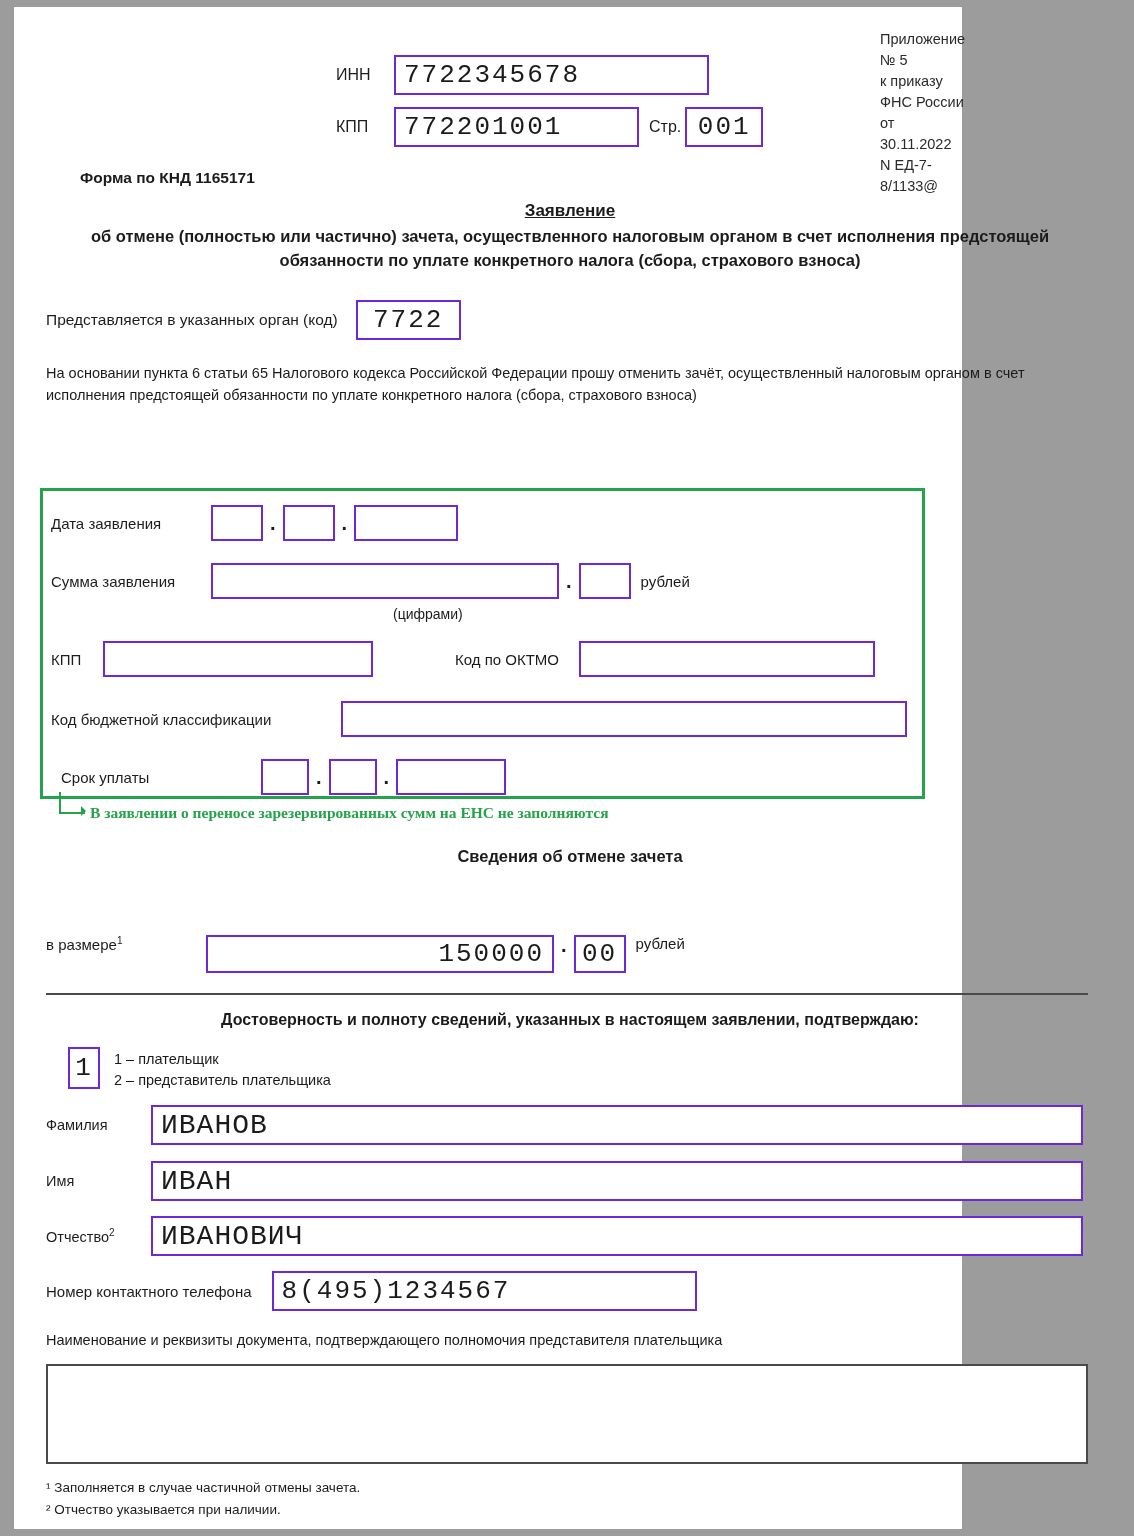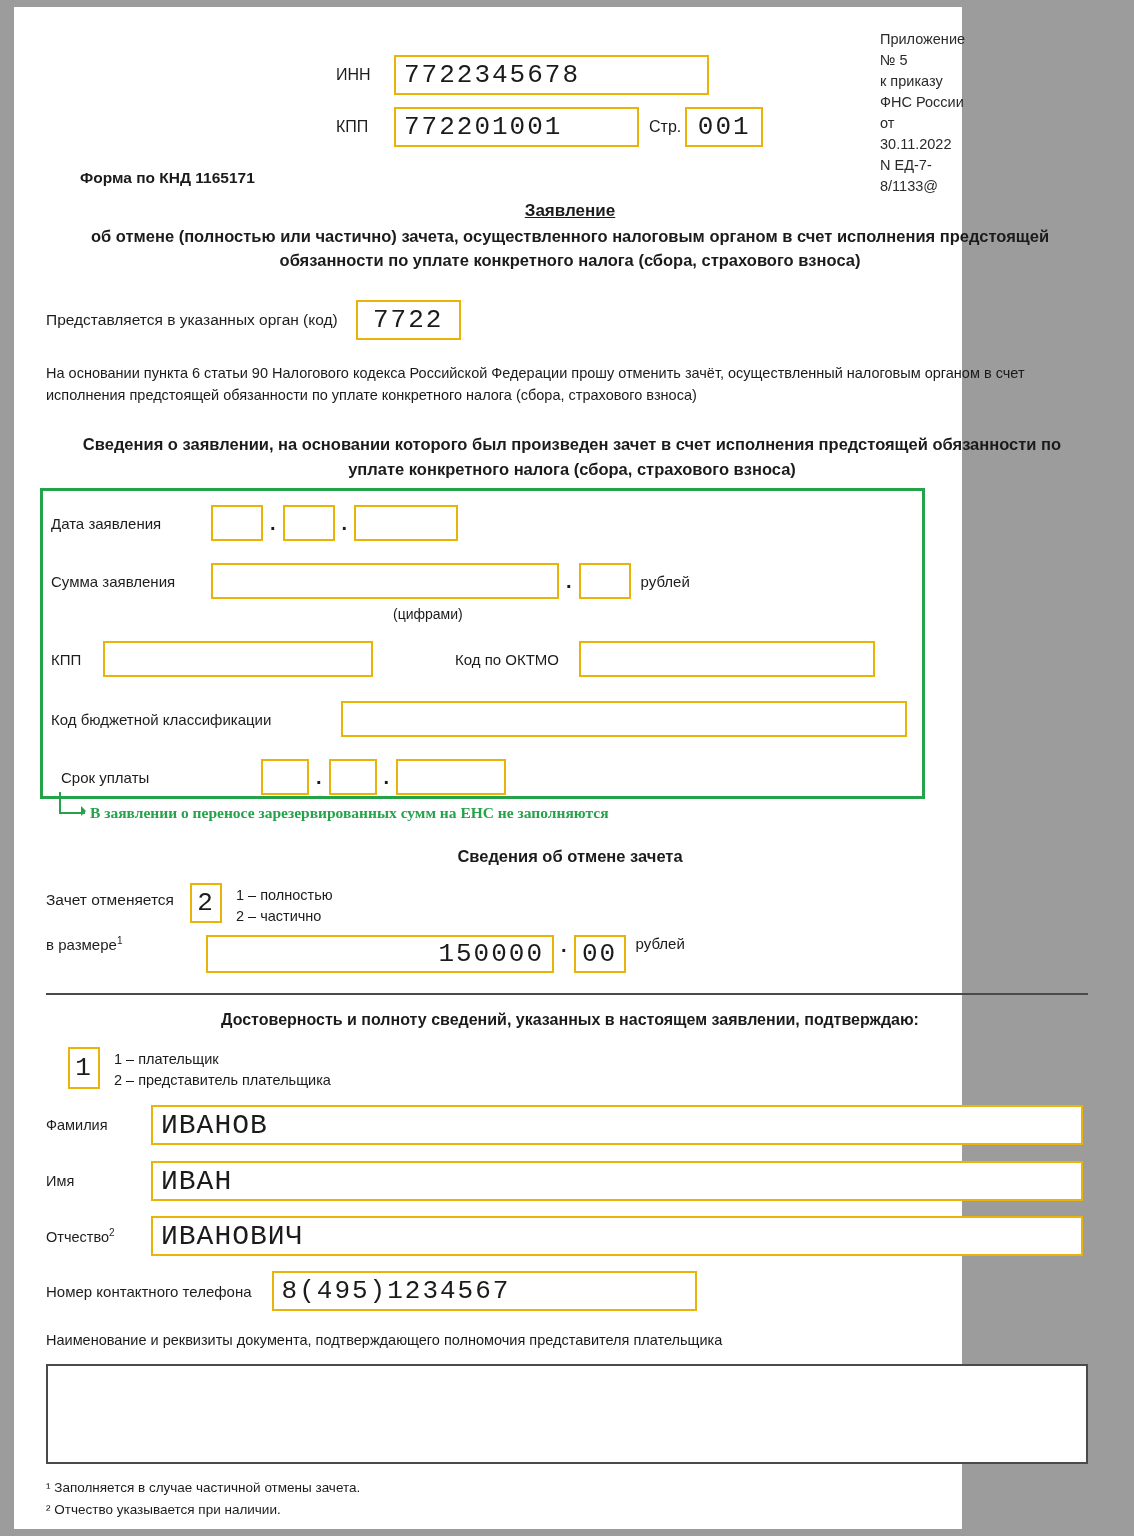--- a/index.html
+++ b/index.html
@@ -17,21 +17,21 @@
     left: 14px;
     top: 7px;
     width: 948px;
     height: 1522px;
     background: #ffffff;
     color: #1b1b1b;
   }
 
   
   .fbox {
-    border: 2px solid #eab308;
+    border: 2px solid #6d28d9;
     background: #fff;
     height: 36px;
     display: flex;
     align-items: center;
     padding: 0 8px;
     font-family: "Liberation Mono", monospace;
     font-size: 26px;
     letter-spacing: 2px;
     color: #1b1b1b;
     white-space: nowrap;
@@ -198,23 +198,22 @@
   <div class="title-wrap">
     <div class="title-main">Заявление</div>
     <div class="title-sub">об отмене (полностью или частично) зачета, осуществленного налоговым органом в счет исполнения предстоящей обязанности по уплате конкретного налога (сбора, страхового взноса)</div>
   </div>
 
   <div class="organ">
     <span class="lbl">Представляется в указанных орган (код)</span>
     <div class="fbox box-organ c">7722</div>
   </div>
 
-  <div class="basis">На основании пункта 6 статьи 90 Налогового кодекса Российской Федерации прошу отменить зачёт, осуществленный налоговым органом в счет исполнения предстоящей обязанности по уплате конкретного налога (сбора, страхового взноса)</div>
-
-  <div class="sec-head">Сведения о заявлении, на основании которого был произведен зачет в счет исполнения предстоящей обязанности по уплате конкретного налога (сбора, страхового взноса)</div>
+  <div class="basis">На основании пункта 6 статьи 65 Налогового кодекса Российской Федерации прошу отменить зачёт, осуществленный налоговым органом в счет исполнения предстоящей обязанности по уплате конкретного налога (сбора, страхового взноса)</div>
+
 
   <div class="green-block">
 
     <div class="gb-row r-date">
       <span class="lbl">Дата заявления</span>
       <div class="fbox d-day c"></div>
       <span class="dot">.</span>
       <div class="fbox d-mon c"></div>
       <span class="dot">.</span>
       <div class="fbox d-year c"></div>
@@ -249,28 +248,20 @@
       <span class="dot">.</span>
       <div class="fbox srok-y c"></div>
     </div>
   </div>
 
   <div class="ann-arrow"></div>
   <div class="ann-text">В заявлении о переносе зарезервированных сумм на ЕНС не заполняются</div>
 
   <div class="cancel-head">Сведения об отмене зачета</div>
 
-  <div class="cancel-row">
-    <span class="lbl">Зачет отменяется</span>
-    <div class="fbox box-onechar c">2</div>
-    <div class="opt-list">
-      <div>1 – полностью</div>
-      <div>2 – частично</div>
-    </div>
-  </div>
 
   <div class="size-row">
     <span class="lbl"><span>в размере</span><sup>1</sup></span>
     <div class="fbox size-rub r">150000</div>
     <span class="dot">.</span>
     <div class="fbox size-kop c">00</div>
     <span class="rub-word">рублей</span>
   </div>
 
   <div class="divider"></div>

